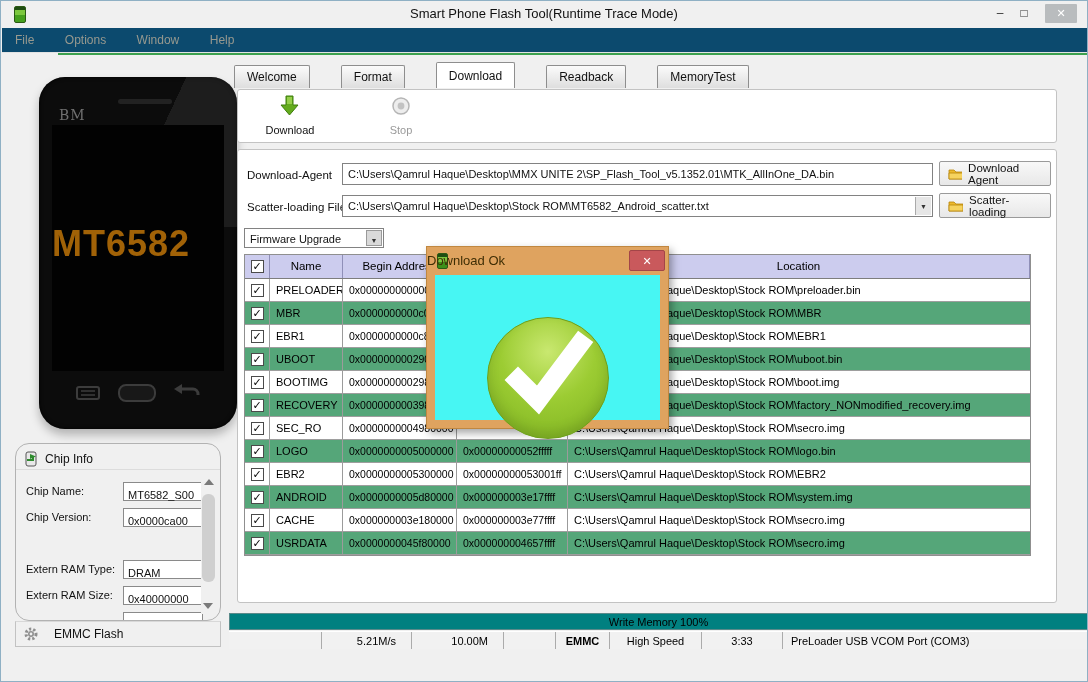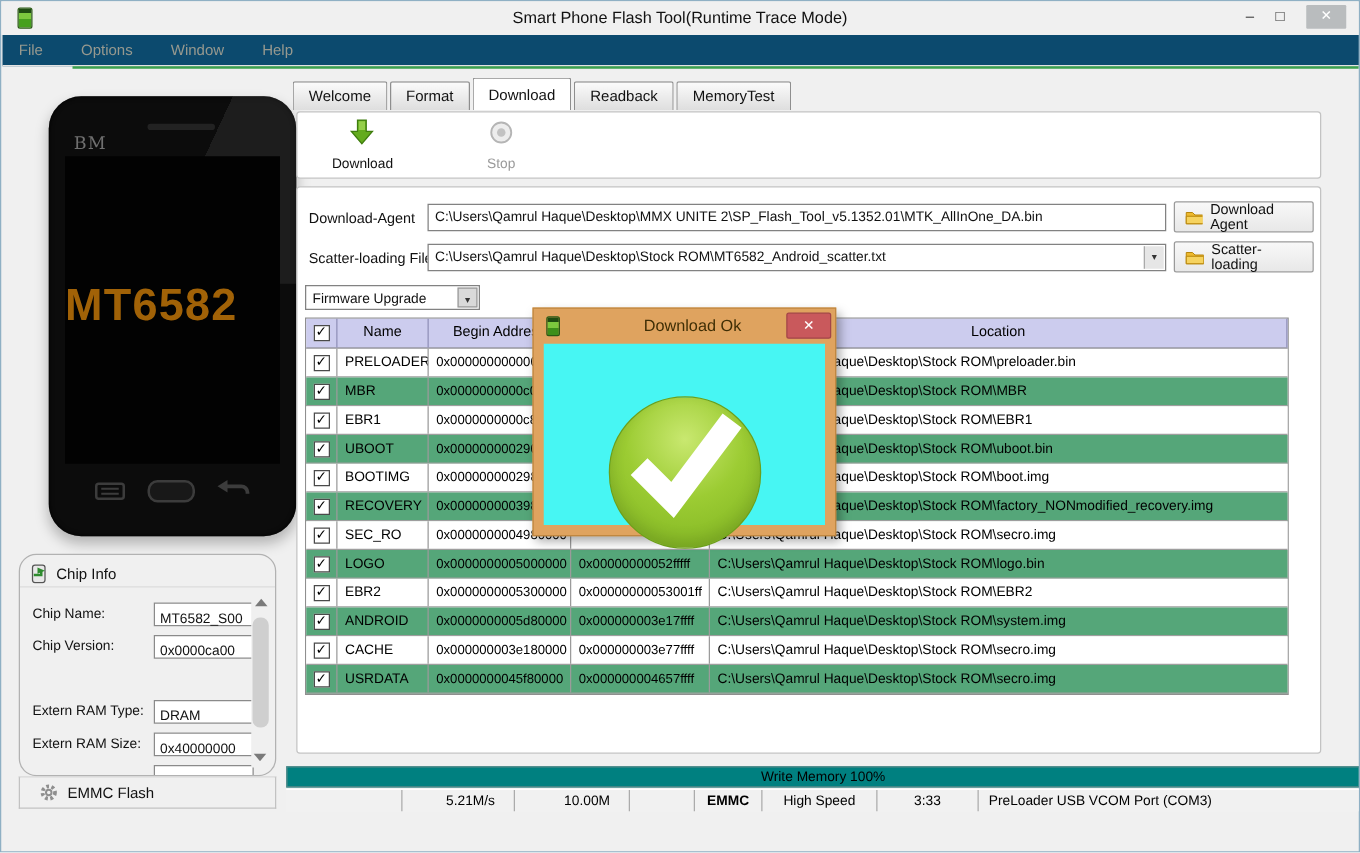--- a/index.html
+++ b/index.html
@@ -48,25 +48,25 @@
   .ci-label { position:absolute; left:10px; top:3px; font-size:11px; color:#111; }
   .ci-input { position:absolute; left:107px; width:80px; height:19px; border:1px solid #8a8a8a;
            background:#fff; font-size:11px; padding:6px 0 0 4px; color:#111; }
   .ci-scroll { position:absolute; right:4px; top:32px; width:15px; height:138px; background:#f0f0f0; }
   .ci-thumb { position:absolute; left:1px; top:18px; width:13px; height:88px; background:#cfcfcf; border-radius:6px; }
   .tri-up { width:0; height:0; border-left:5px solid transparent; border-right:5px solid transparent;
             border-bottom:6px solid #7a7a7a; margin:3px auto; }
   .tri-down { width:0; height:0; border-left:5px solid transparent; border-right:5px solid transparent;
             border-top:6px solid #7a7a7a; margin:3px auto; }
   .emmc-row { position:absolute; left:6px; top:564px; width:206px; height:26px; border:1px solid #c2c2c2;
-            border-top:1px solid #d8d8d8; display:flex; align-items:center; gap:8px; padding-left:16px;
+            border-top:1px solid #d8d8d8; display:flex; align-items:center; gap:16px; padding-left:8px;
             font-size:12px; color:#111; }
 
   
-  .tabs { position:absolute; left:233px; top:62px; height:25px; display:flex; align-items:flex-end; }
+  .tabs { position:absolute; left:233px; top:62px; height:25px; display:flex; align-items:flex-end;gap:29px; }
   .tab { height:23px; padding:4px 12px 0 12px; font-size:12px; color:#111; border:1px solid #8e8e8e;
          border-bottom:none; background:linear-gradient(#fbfbfb,#dedede); margin-right:2px;
          border-radius:2px 2px 0 0; }
   .tab.active { height:26px; background:#fff; padding-top:6px; }
 
   
   .groupbox { position:absolute; background:#fff; border:1px solid #c3c3c3; border-radius:3px; }
   .toolbox { left:236px; top:88px; width:820px; height:54px; }
   .tool-dl { position:absolute; left:258px; top:94px; width:62px; text-align:center; }
   .tool-stop { position:absolute; left:372px; top:94px; width:56px; text-align:center; }
@@ -109,21 +109,21 @@
   .seg.r { text-align:right; padding-right:15px; }
   .seg.c { text-align:center; }
   .seg.l { text-align:left; padding-left:8px; }
 
   
   .dialog { position:absolute; left:425px; top:245px; width:243px; height:183px; background:#dfa35f;
             border:1px solid #c08740; box-shadow:3px 4px 8px rgba(0,0,0,.35); z-index:50; }
   .dlg-title { position:absolute; left:0; top:0; right:0; height:28px; }
   .dlg-icon { position:absolute; left:10px; top:6px; width:11px; height:16px; border-radius:2px;
             background:linear-gradient(#1f4d12 0 25%, #7cc83e 25% 60%, #3d8f1a 60%); border:1px solid #2a5a14; }
-  .dlg-text { position:absolute; left:0; right:0; top:6px; text-align:center; font-size:13px; color:#3f2e05;margin-left:13px; }
+  .dlg-text { position:absolute; left:0; right:0; top:6px; text-align:left; font-size:13px; color:#3f2e05; }
   .dlg-close { position:absolute; right:3px; top:3px; width:36px; height:21px; background:#c9595c;
             border:1px solid #a34548; border-radius:2px; color:#fff; font-size:11px; font-weight:bold;
             text-align:center; line-height:20px; }
   .dlg-body { position:absolute; left:8px; right:8px; top:28px; bottom:8px; background:#47f6f3; }
   .dlg-circle { position:absolute; left:52px; top:42px; width:122px; height:122px; border-radius:50%;
             background:radial-gradient(circle at 50% 28%, #c9e870 0%, #9ccc33 45%, #7cb11f 100%);
             border:1px solid #6d9f1a; box-shadow:inset 0 -6px 12px rgba(0,0,0,.12); }
 </style>
 </head>
 <body>

